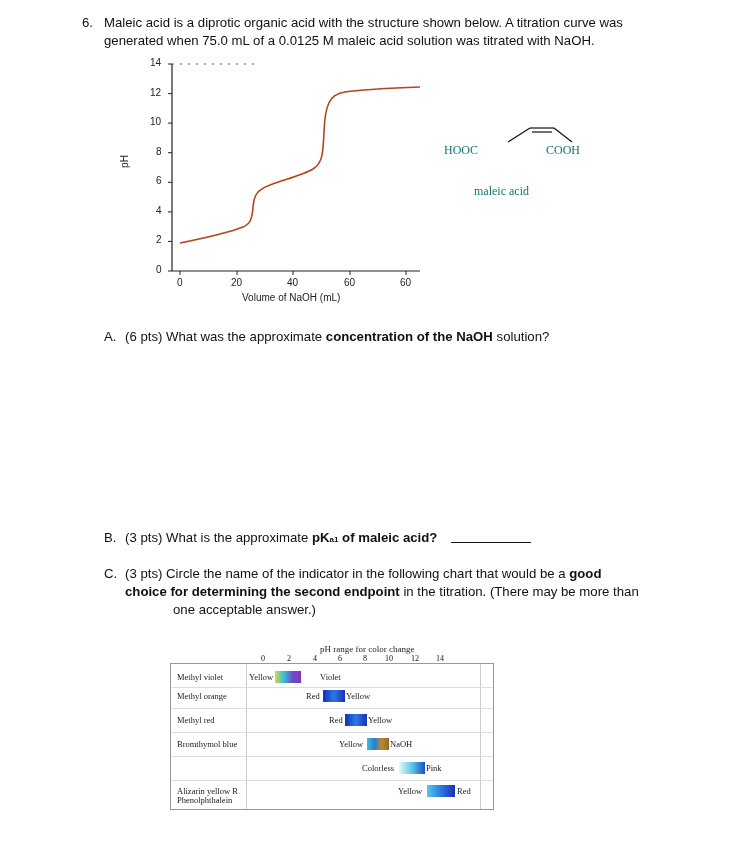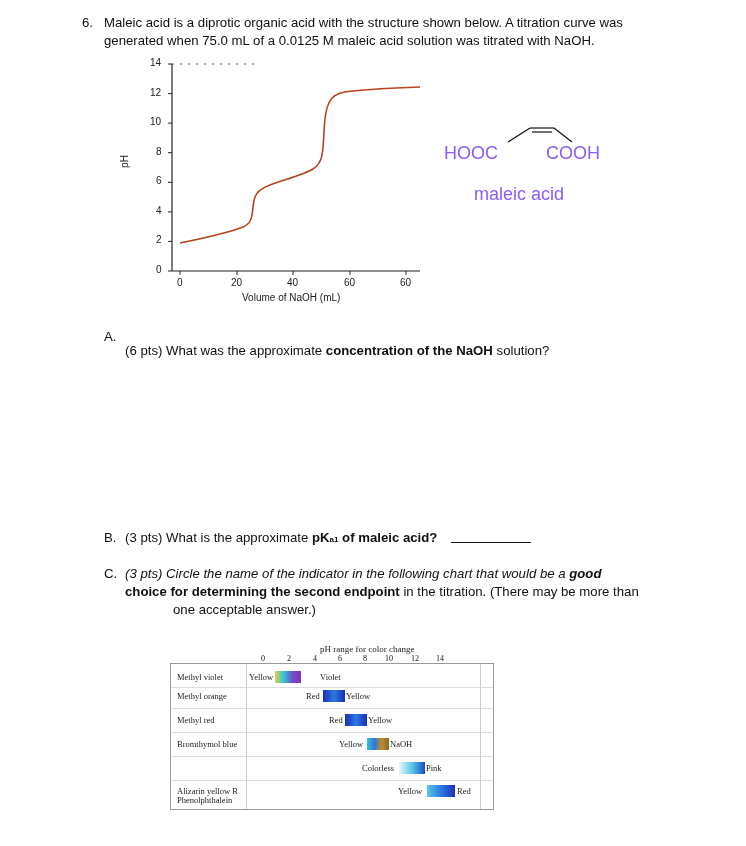--- a/index.html
+++ b/index.html
@@ -1,21 +1,21 @@
 <!DOCTYPE html>
 <html><head>
 <meta charset="utf-8">
 <style>
   html, body { margin:0; padding:0; background:#ffffff; }
   body { width:746px; height:846px; position:relative; overflow:hidden; font-family:"Liberation Sans", sans-serif; color:#111; }
   .abs { position:absolute; }
   .q-text { font-size:13.2px; line-height:18px; }
   .bold { font-weight:bold; }
   .tick-label { position:absolute; font-size:10px; color:#222; }
-  .struct { font-family:Liberation Sans, sans-serif; font-size:18px; color:#8b5cf6; }
+  .struct { font-family:Liberation Serif, serif; font-size:12px; color:#0f766e; }
   .ind-table { position:absolute; left:170px; top:663px; width:322px; height:145px; border:1px solid #999; }
   .serif { font-family:"Liberation Serif", serif; }
   .ind-name { position:absolute; left:6px; font-family:"Liberation Serif", serif; font-size:8.5px; color:#222; }
   .ind-color { position:absolute; font-family:"Liberation Serif", serif; font-size:8.5px; color:#222; background:#fff; }
   .grad { position:absolute; height:12px; }
   .row-line { position:absolute; left:0; width:322px; height:1px; background:#ddd; }
 </style>
 </head>
 <body>
 
@@ -75,32 +75,32 @@
     <line x1="90" y1="10" x2="114" y2="10" stroke="#111" stroke-width="1.2"></line>
     <line x1="92" y1="14" x2="112" y2="14" stroke="#111" stroke-width="1.2"></line>
     <line x1="114" y1="10" x2="132" y2="24" stroke="#111" stroke-width="1.2"></line>
   </svg>
   <span class="abs struct" style="left:4px; top:25px;">HOOC</span>
   <span class="abs struct" style="left:106px; top:25px;">COOH</span>
   <span class="abs struct" style="left:34px; top:66px;">maleic acid</span>
 </div>
 
 <div class="abs q-text" style="left:104px; top:328px;">A.</div>
-<div class="abs q-text" style="left:125px; top:342px; white-space:nowrap;text-align:right;">
+<div class="abs q-text" style="left:125px; top:328px; white-space:nowrap;text-align:right;">
   <span>(6 pts) What was the approximate </span><span class="bold">concentration of the NaOH</span><span> solution?</span>
 </div>
 
 <div class="abs q-text" style="left:104px; top:529px;">B.</div>
 <div class="abs q-text" style="left:125px; top:529px; white-space:nowrap;">
   <span>(3 pts) What is the approximate </span><span class="bold">pK</span><span class="bold" style="font-size:8px;">a1</span><span class="bold"> of maleic acid?</span>
 </div>
 <div class="abs" style="left:451px; top:542px; width:80px; height:1px; background:#111;"></div>
 
 <div class="abs q-text" style="left:104px; top:565px;">C.</div>
-<div class="abs q-text" style="left:125px; top:565px; white-space:nowrap;font-style:italic;">
+<div class="abs q-text" style="left:125px; top:565px; white-space:nowrap;">
   <span>(3 pts) Circle the name of the indicator in the following chart that would be a </span><span class="bold">good</span>
 </div>
 <div class="abs q-text" style="left:125px; top:583px; white-space:nowrap;">
   <span class="bold">choice for determining the second endpoint</span><span> in the titration. (There may be more than</span>
 </div>
 <div class="abs q-text" style="left:125px; top:601px;margin-left:48px;">one acceptable answer.)</div>
 
 <div class="abs serif" style="left:320px; top:644px; font-size:9px; color:#222;">pH range for color change</div>
 <div class="abs" style="left:170px; top:654px; width:322px; height:10px;">
   <span class="abs serif" style="left:91px; font-size:8px;">0</span>

